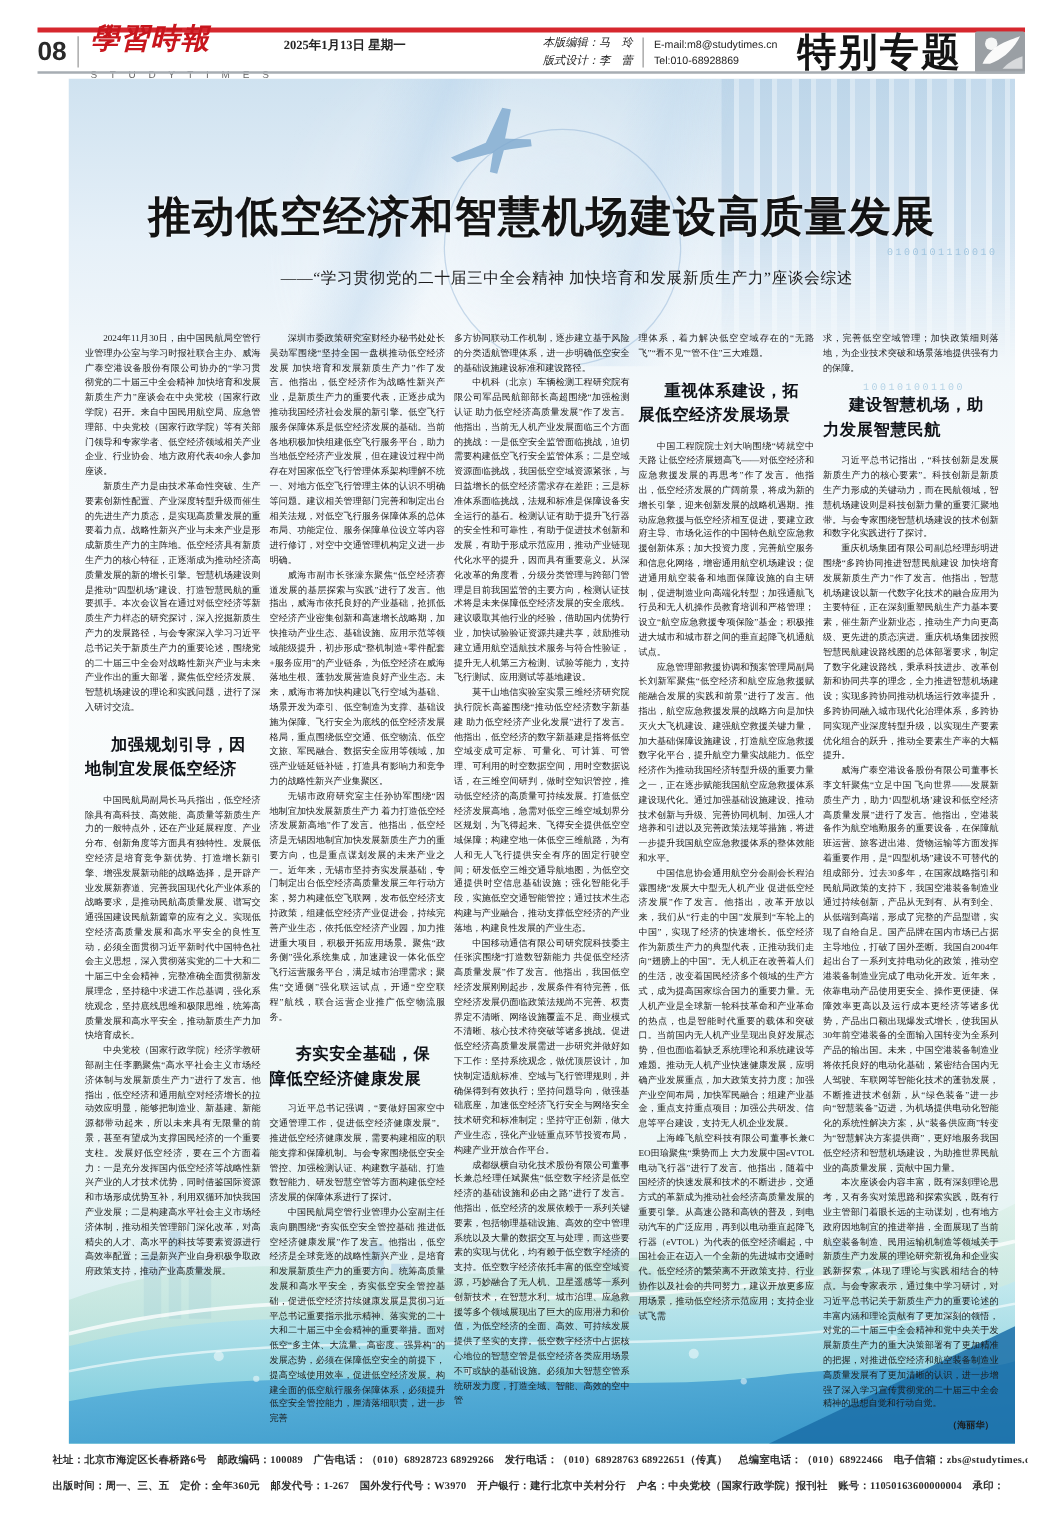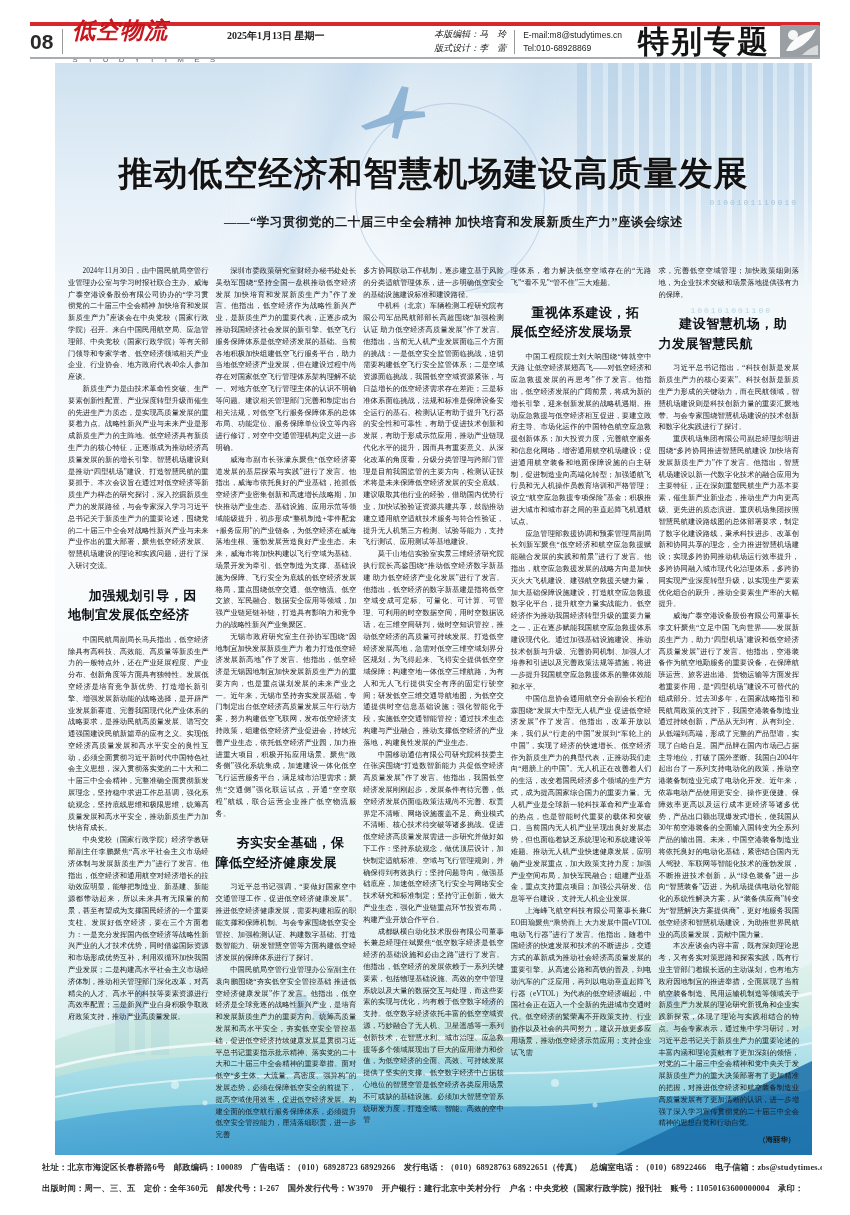--- a/index.html
+++ b/index.html
@@ -45,21 +45,21 @@
   .binary { position:absolute; font-family:"Liberation Mono","DejaVu Sans Mono",monospace; font-size:8px; color:#9cc2dd; letter-spacing:2px; opacity:.9; }
   .binary.b1 { right:14px; top:135px; }
   .binary.b2 { right:40px; top:243px; color:#aecfe4; }
   .binary.b3 { left:300px; bottom:116px; color:#cfe9f2; }
 
   .waves { position:absolute; left:0; bottom:0; width:757px; height:320px; }
 
   
   .title-block { position:absolute; left:0; top:88px; width:100%; text-align:center; z-index:3; }
   .article-title { font-size:34px; font-weight:bold; color:#131313; letter-spacing:1px; font-family:"Liberation Serif","DejaVu Serif",serif; text-shadow:0 0 2px rgba(255,255,255,.9); }
-  .article-subtitle { margin-top:17px; font-size:12.5px; font-weight:bold; color:#1d1d1d; letter-spacing:.5px;padding-left:40px; }
+  .article-subtitle { margin-top:17px; font-size:12.5px; font-weight:normal; color:#1d1d1d; letter-spacing:.5px;padding-left:40px; }
 
   
   .columns { position:absolute; left:13px; top:202px; width:731px; height:886px; display:flex; gap:7px; overflow:hidden; z-index:2; }
   .col { flex:1 1 0; min-width:0; font-size:7.3px; line-height:11.8px; text-align:justify; color:#1b1b1b; }
   .col p { text-indent:2em; word-break:break-all; margin:0; }
   .col p.noindent { text-indent:0; }
   .col h3 { font-size:13px; line-height:1.5; font-weight:bold; color:#0e1117; font-family:"Liberation Sans","DejaVu Sans",sans-serif; margin:14px 0 9px; text-indent:1.6em; letter-spacing:.5px; text-align:left; word-break:break-all; }
   .col p.byline { text-align:right; text-indent:0; font-weight:bold; margin-top:5px; padding-right:4px; }
 
   
@@ -67,21 +67,21 @@
   .footer .fline { font-size:8.3px; font-weight:bold; color:#2e2e2e; white-space:nowrap; overflow:hidden; margin-bottom:10px; letter-spacing:.2px;margin-left:12px; }
 </style>
 </head>
 <body>
 
 <div class="top-red-rule"></div>
 <div class="header-row">
   <div class="page-num">08</div>
   <div class="hvline"></div>
   <div class="masthead-wrap">
-    <div class="masthead">低空物流</div>
+    <div class="masthead">學習時報</div>
     <div class="masthead-latin">S T U D Y T I M E S</div>
   </div>
   <div class="issue-date">2025年1月13日 星期一</div>
   <div class="editor-box">
     <div class="editor-labels">
       <div>本版编辑：马　玲</div>
       <div>版式设计：李　蕾</div>
     </div>
     <div class="editor-sep"></div>
     <div class="contact-labels">

